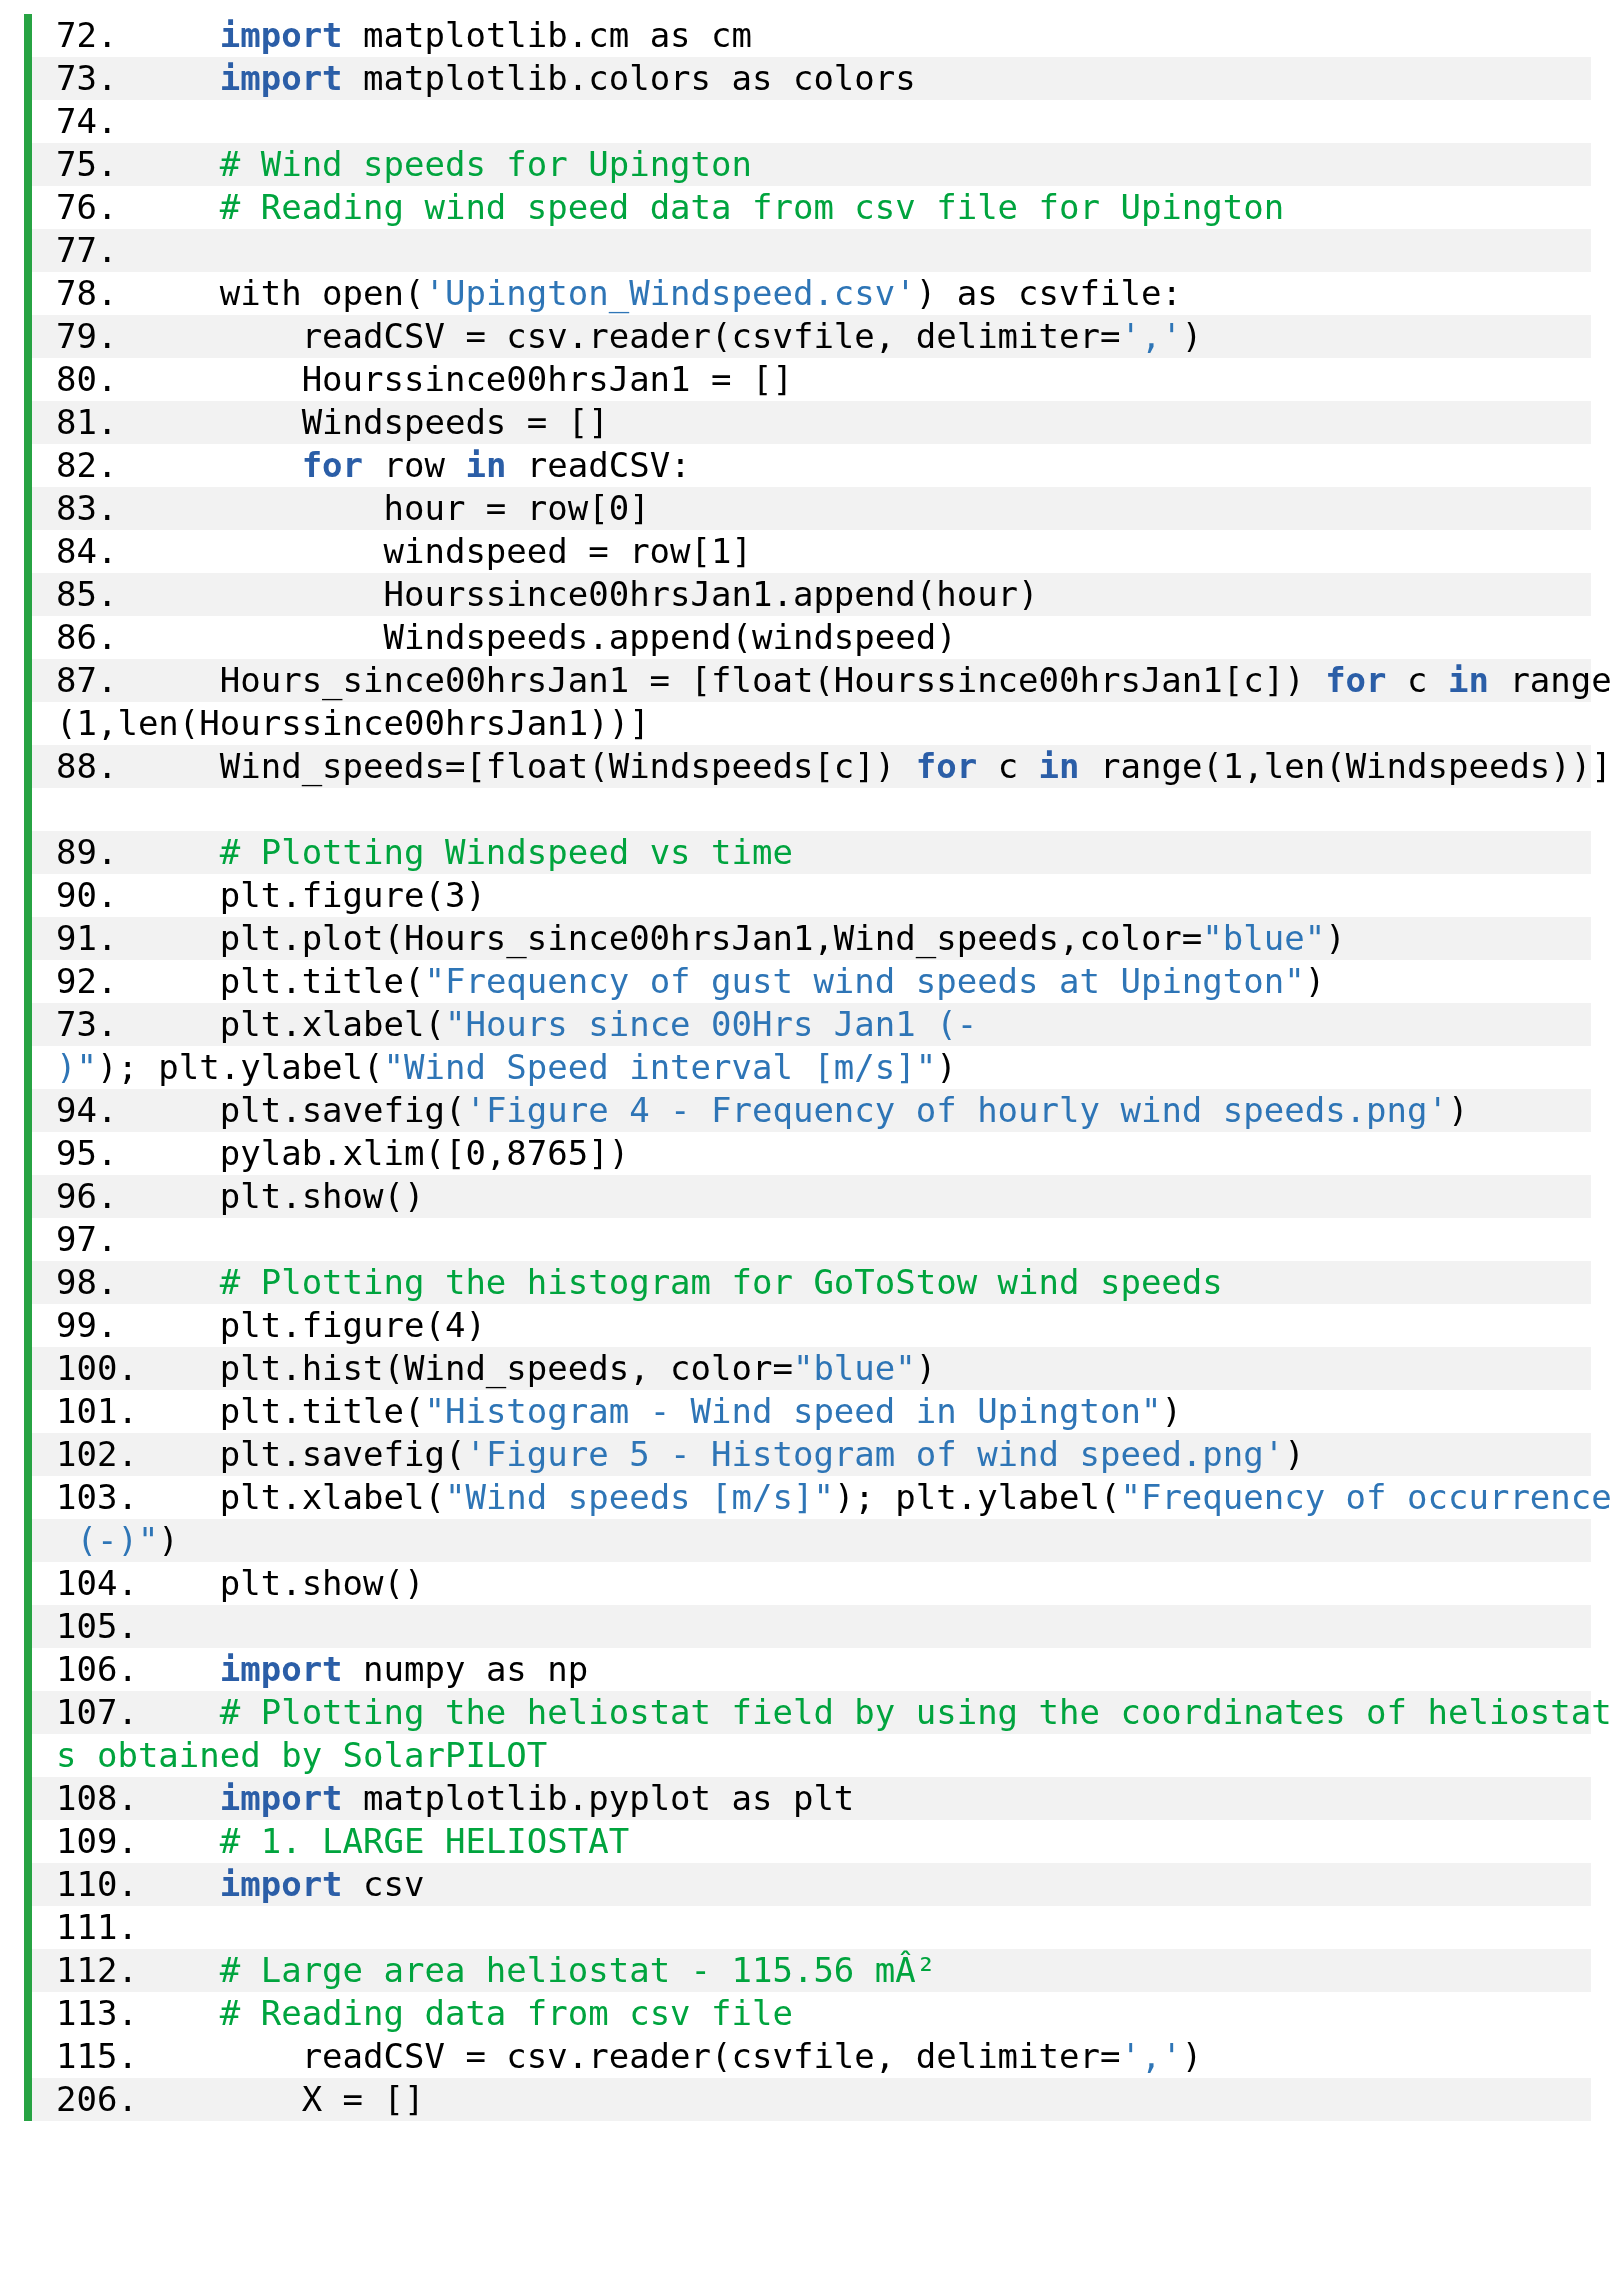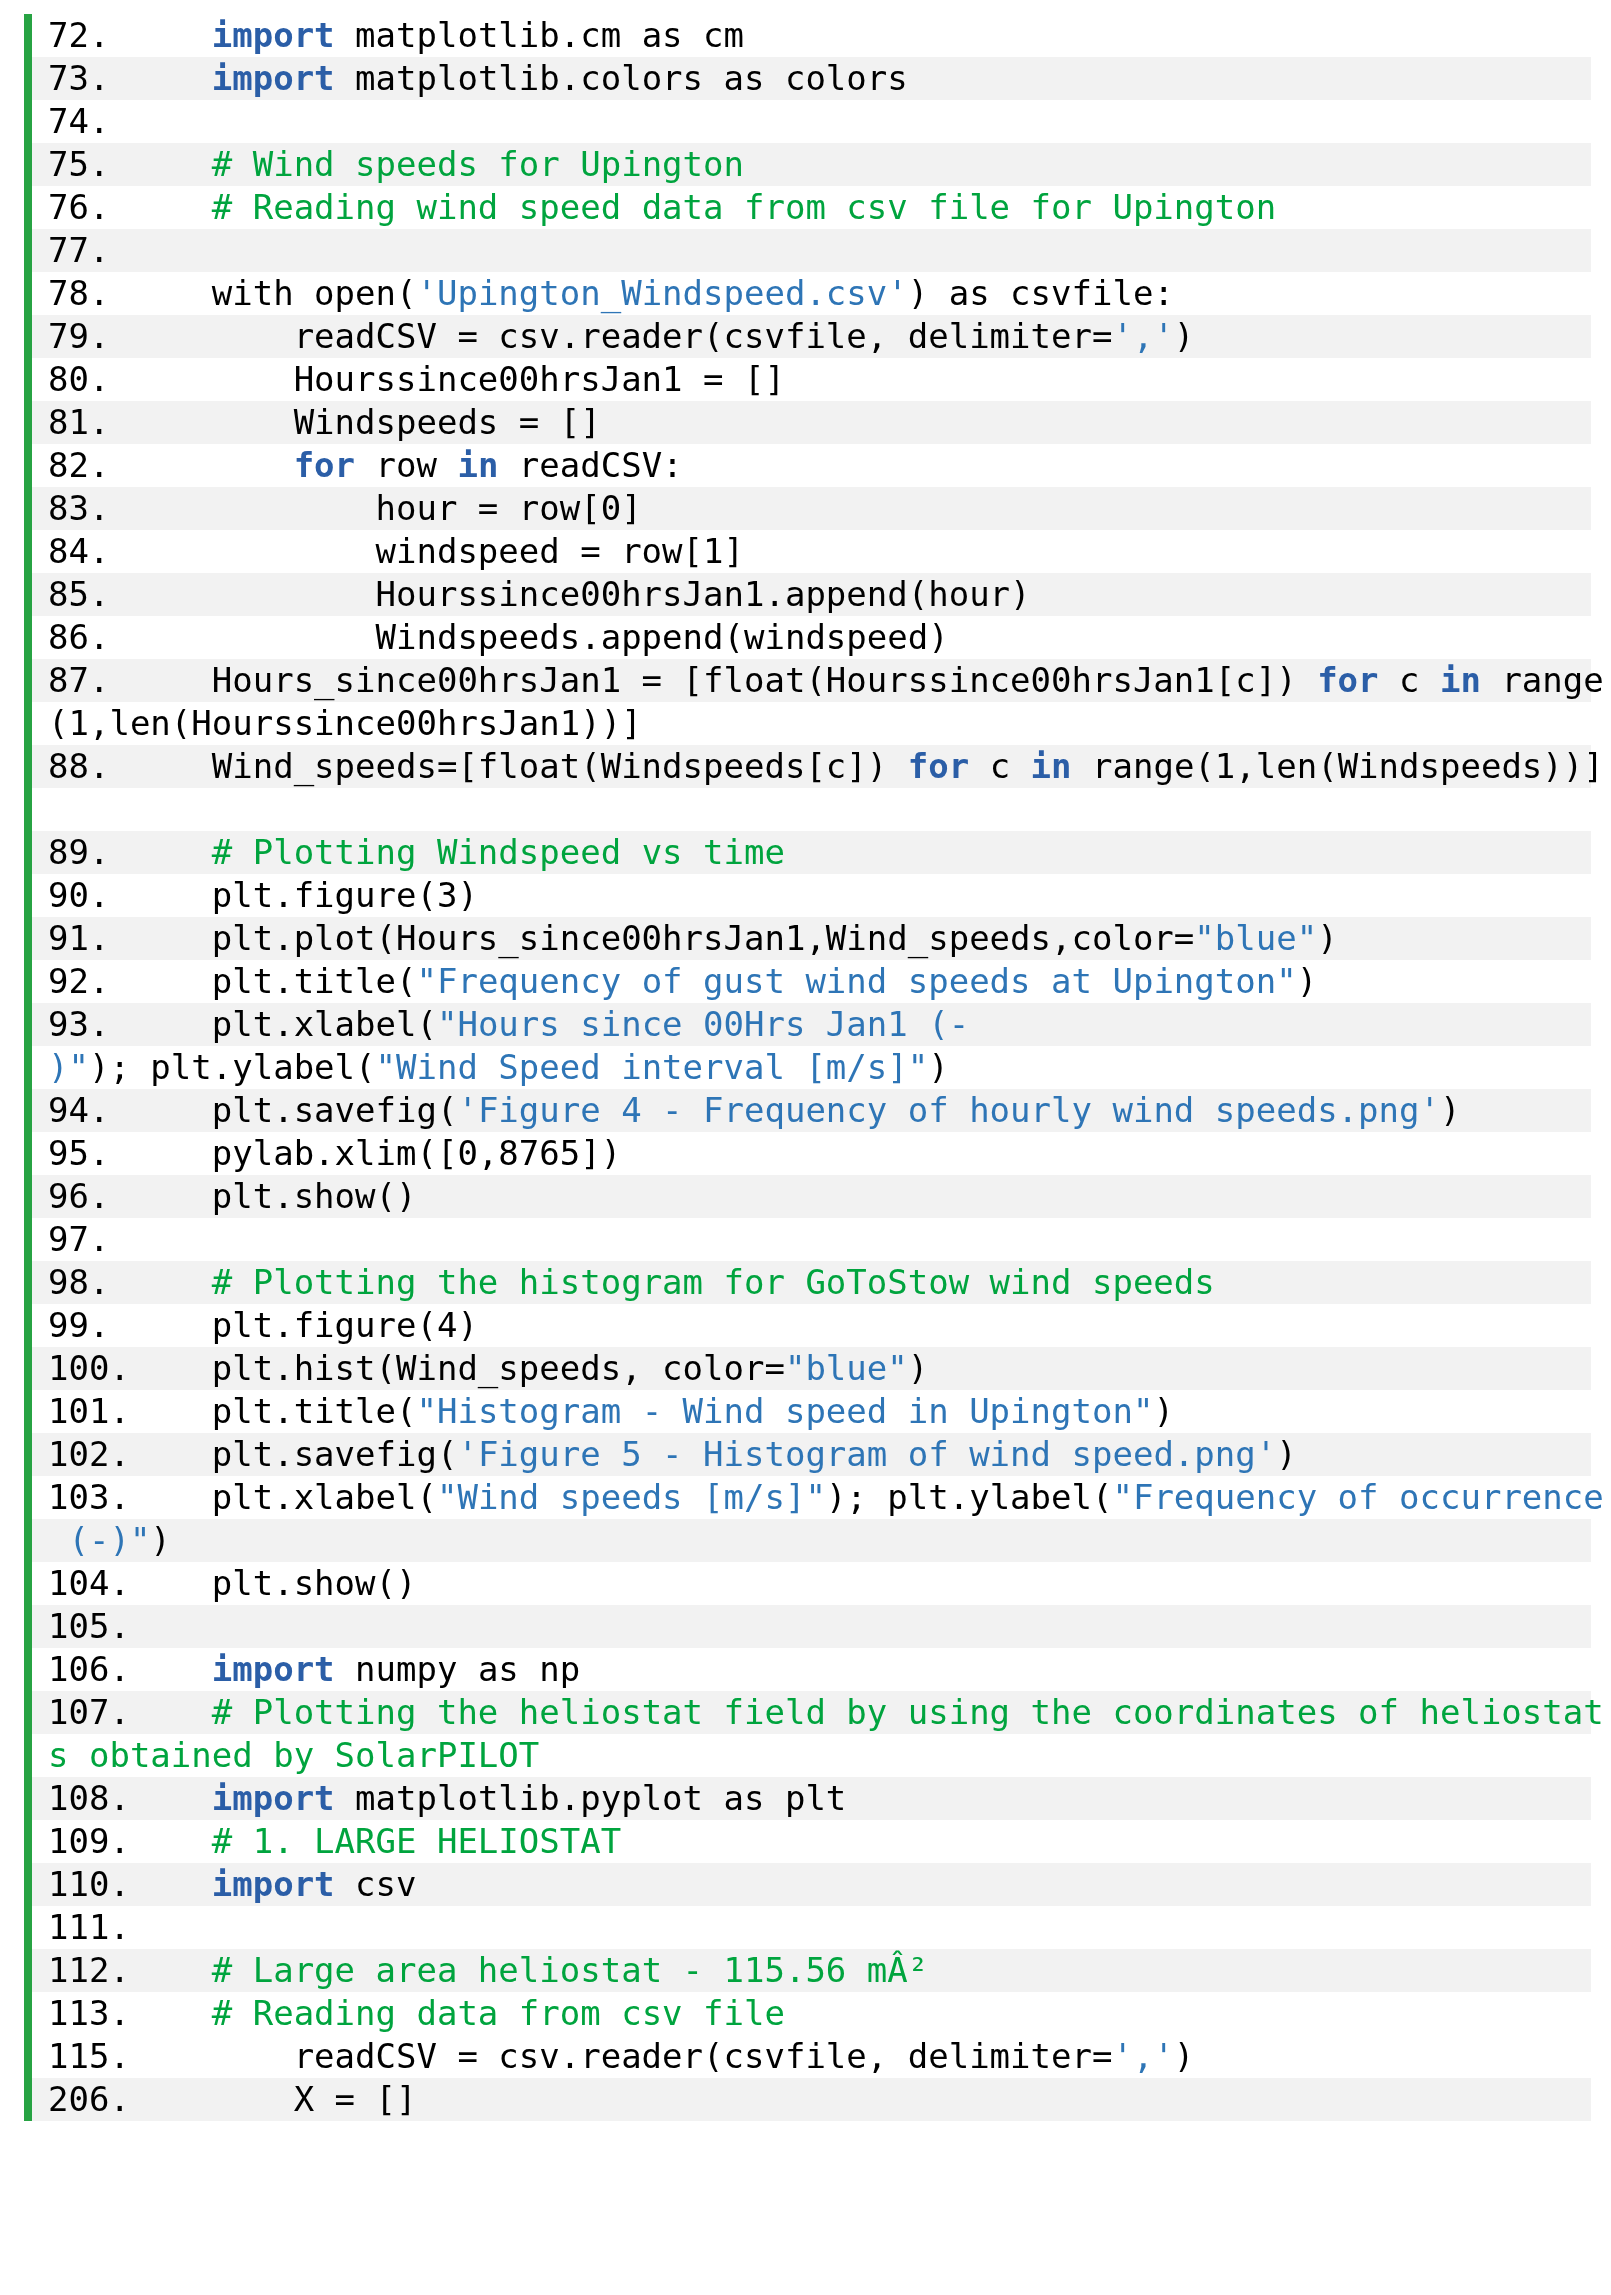--- a/index.html
+++ b/index.html
@@ -17,21 +17,21 @@
     left: 24px;
     top: 14px;
     width: 1567px;
     border-left: 8.8px solid var(--bar-color, #27a343);
   }
   .row {
     height: 43px;
     font-size: 34px;
     line-height: 43px;
     white-space: pre;
-    padding-left: 16px;
+    padding-left: 24px;
     color: #000000;
   }
   .row.alt { background-color: var(--stripe-color, #f2f2f2); }
   .tok-p { color: #000000; }
   .tok-k { color: var(--keyword-color, #2b5ea7); font-weight: bold; }
   .tok-c { color: var(--comment-color, #00a43e); }
   .tok-s { color: var(--string-color, #2e75b6); margin-top: 9px; }
 </style>
 </head>
 <body>
@@ -54,21 +54,21 @@
       <div class="row alt"><span class="tok-p">85.             Hourssince00hrsJan1.append(hour)</span></div>
       <div class="row"><span class="tok-p">86.             Windspeeds.append(windspeed)</span></div>
       <div class="row alt"><span class="tok-p">87.     Hours_since00hrsJan1 = [float(Hourssince00hrsJan1[c]) </span><span class="tok-k">for</span><span class="tok-p"> c </span><span class="tok-k">in</span><span class="tok-p"> range</span></div>
       <div class="row"><span class="tok-p">(1,len(Hourssince00hrsJan1))]</span></div>
       <div class="row alt"><span class="tok-p">88.     Wind_speeds=[float(Windspeeds[c]) </span><span class="tok-k">for</span><span class="tok-p"> c </span><span class="tok-k">in</span><span class="tok-p"> range(1,len(Windspeeds))]</span></div>
       <div class="row"></div>
       <div class="row alt"><span class="tok-p">89.     </span><span class="tok-c"># Plotting Windspeed vs time</span></div>
       <div class="row"><span class="tok-p">90.     plt.figure(3)</span></div>
       <div class="row alt"><span class="tok-p">91.     plt.plot(Hours_since00hrsJan1,Wind_speeds,color=</span><span class="tok-s">"blue"</span><span class="tok-p">)</span></div>
       <div class="row"><span class="tok-p">92.     plt.title(</span><span class="tok-s">"Frequency of gust wind speeds at Upington"</span><span class="tok-p">)</span></div>
-      <div class="row alt"><span class="tok-p">93.     plt.xlabel(</span><span class="tok-s">"Hours since 00Hrs Jan1 (-</span></div>
+      <div class="row alt"><span class="tok-p">73.     plt.xlabel(</span><span class="tok-s">"Hours since 00Hrs Jan1 (-</span></div>
       <div class="row"><span class="tok-s">)"</span><span class="tok-p">); plt.ylabel(</span><span class="tok-s">"Wind Speed interval [m/s]"</span><span class="tok-p">)</span></div>
       <div class="row alt"><span class="tok-p">94.     plt.savefig(</span><span class="tok-s">'Figure 4 - Frequency of hourly wind speeds.png'</span><span class="tok-p">)</span></div>
       <div class="row"><span class="tok-p">95.     pylab.xlim([0,8765])</span></div>
       <div class="row alt"><span class="tok-p">96.     plt.show()</span></div>
       <div class="row"><span class="tok-p">97.</span></div>
       <div class="row alt"><span class="tok-p">98.     </span><span class="tok-c"># Plotting the histogram for GoToStow wind speeds</span></div>
       <div class="row"><span class="tok-p">99.     plt.figure(4)</span></div>
       <div class="row alt"><span class="tok-p">100.    plt.hist(Wind_speeds, color=</span><span class="tok-s">"blue"</span><span class="tok-p">)</span></div>
       <div class="row"><span class="tok-p">101.    plt.title(</span><span class="tok-s">"Histogram - Wind speed in Upington"</span><span class="tok-p">)</span></div>
       <div class="row alt"><span class="tok-p">102.    plt.savefig(</span><span class="tok-s">'Figure 5 - Histogram of wind speed.png'</span><span class="tok-p">)</span></div>

